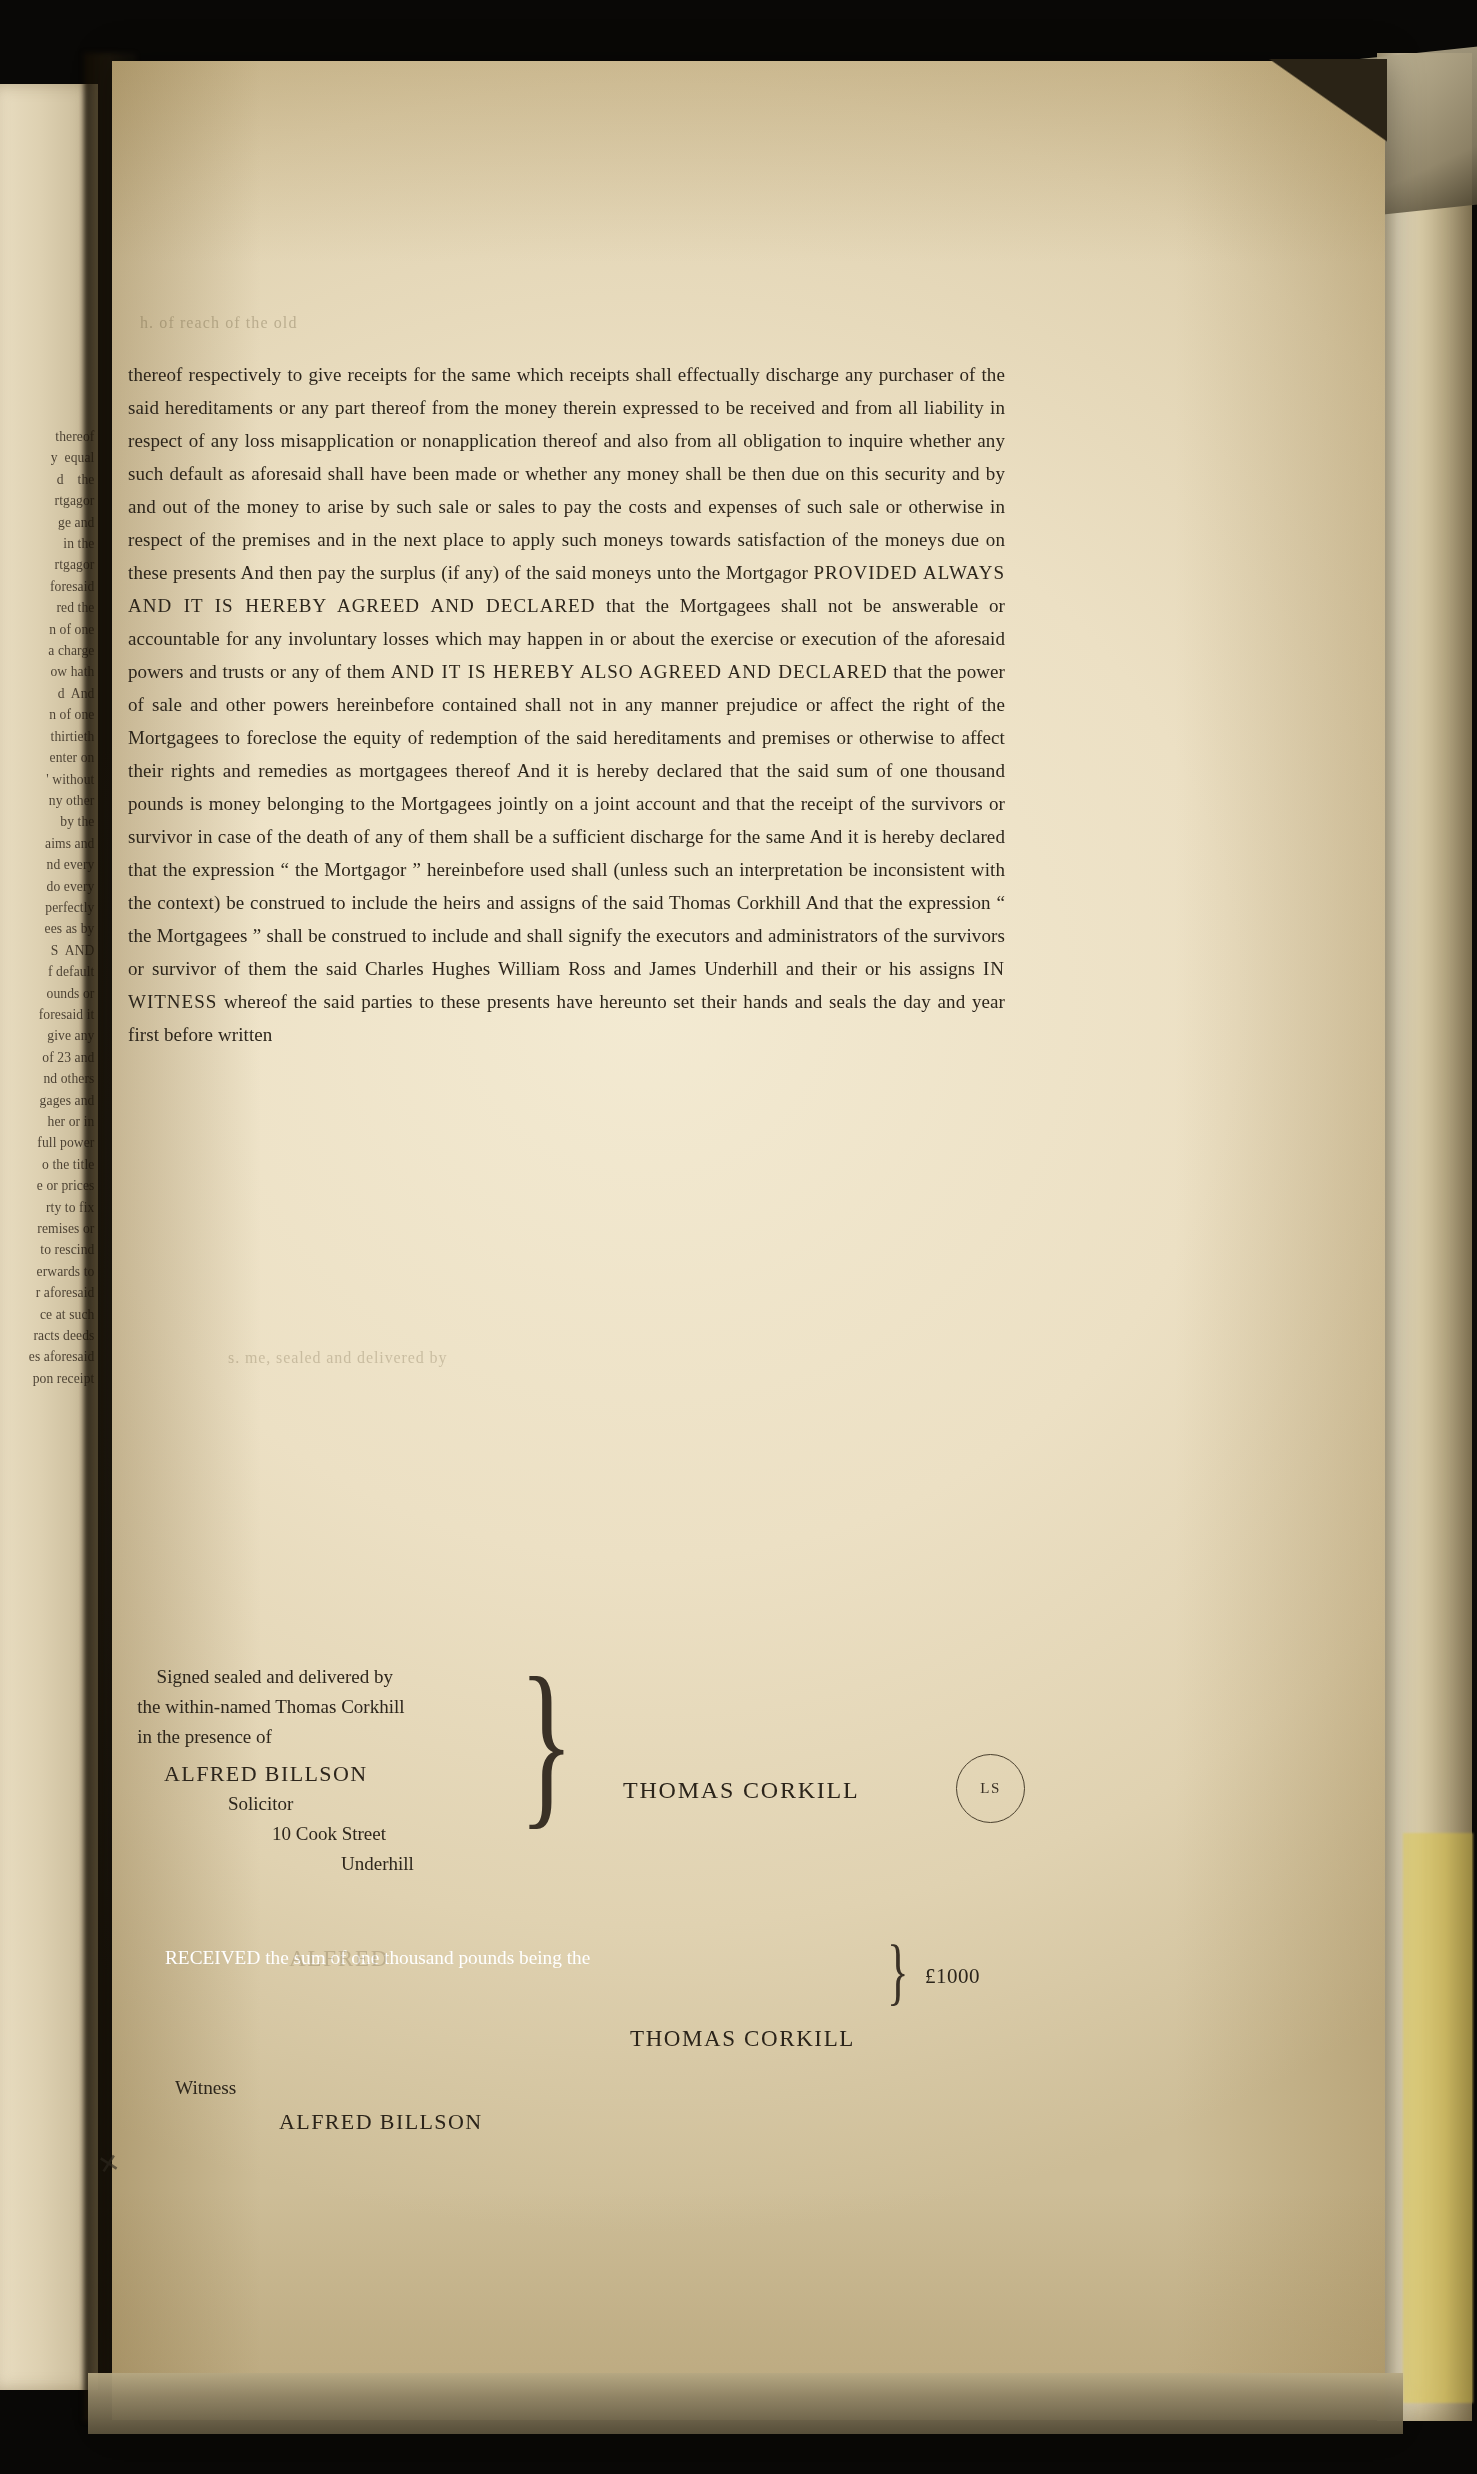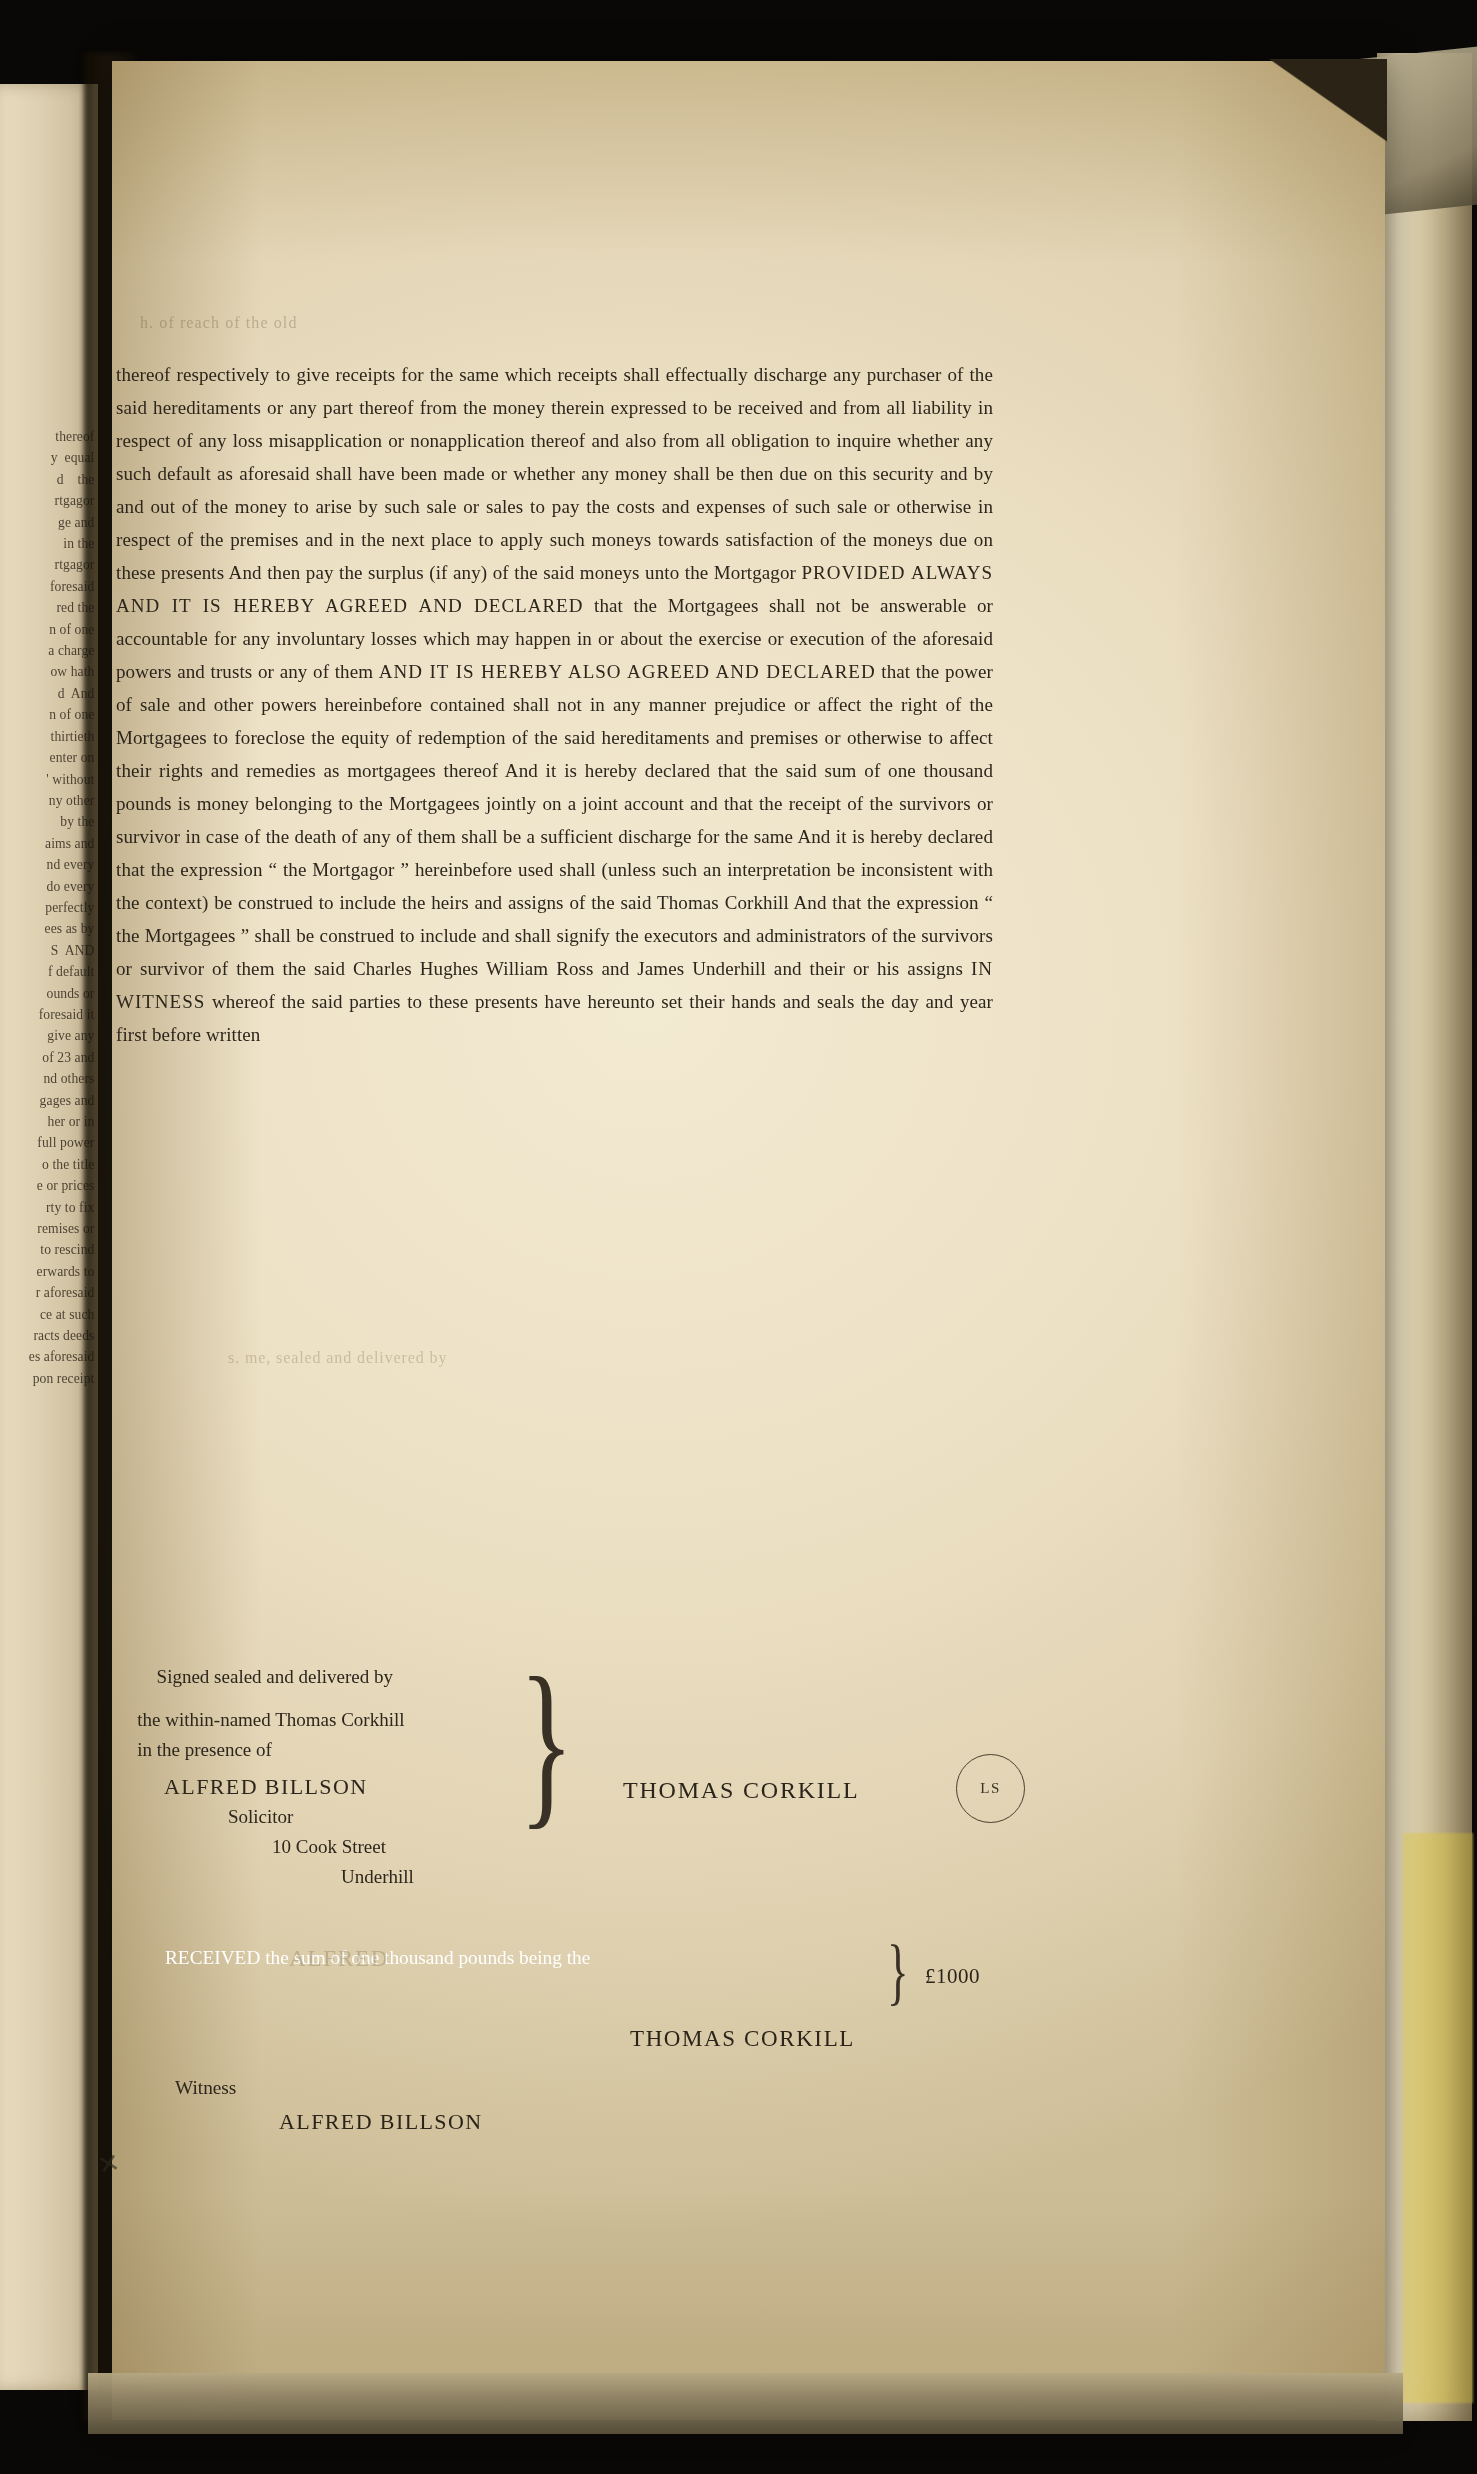--- a/index.html
+++ b/index.html
@@ -135,21 +135,21 @@
   .corner-tear {
     position: absolute;
     right: -1.8px; top: -1.8px;
     width: 140px; height: 96px;
     background: linear-gradient(215deg, #2a2316 0%, #2a2316 42%, rgba(42,35,22,0) 43%);
   }
 
   
   .body-text {
     position: absolute;
-    left: 116px;
+    left: 128px;
     top: 358px;
     width: 877px;
     font-size: 19px;
     line-height: 33px;
     color: #2d261c;
     text-align: justify;
     text-justify: inter-word;
     font-family: "Liberation Serif", serif;
     letter-spacing: 0.1px;
   }
@@ -193,21 +193,21 @@
   .attest {
     position: absolute;
     left: 132px;
     top: 1662px;
     width: 456px;
     font-size: 19px;
     line-height: 30px;
     color: #2d261c;
   }
   .attest .l1 { padding-left: 24.6px; }
-  .attest .l2 { padding-left: 5.3px; margin-top: 13px; }
+  .attest .l2 { padding-left: 5.3px; }
   .attest .l3 { padding-left: 5.3px; }
   .attest .sig-name {
     padding-left: 32px;
     font-size: 22px;
     letter-spacing: 1.4px;
     margin-top: 7px;
   }
   .attest .sol {
     padding-left: 96px;
     font-size: 19px;

